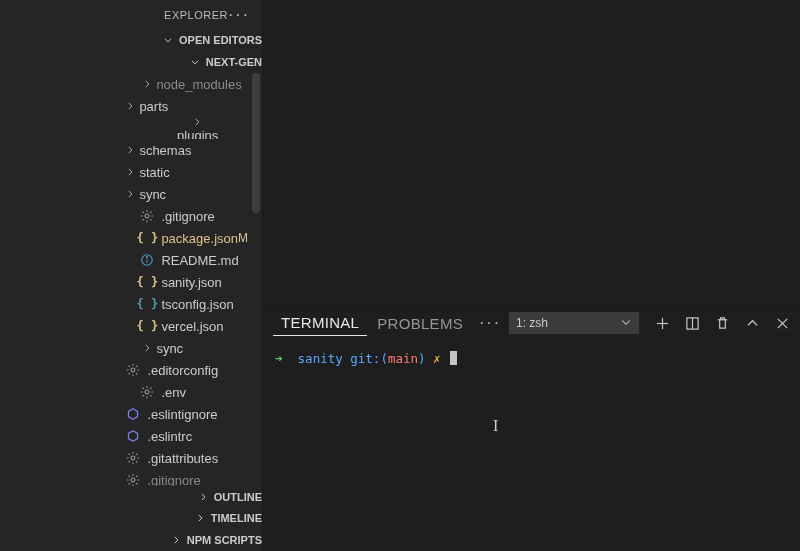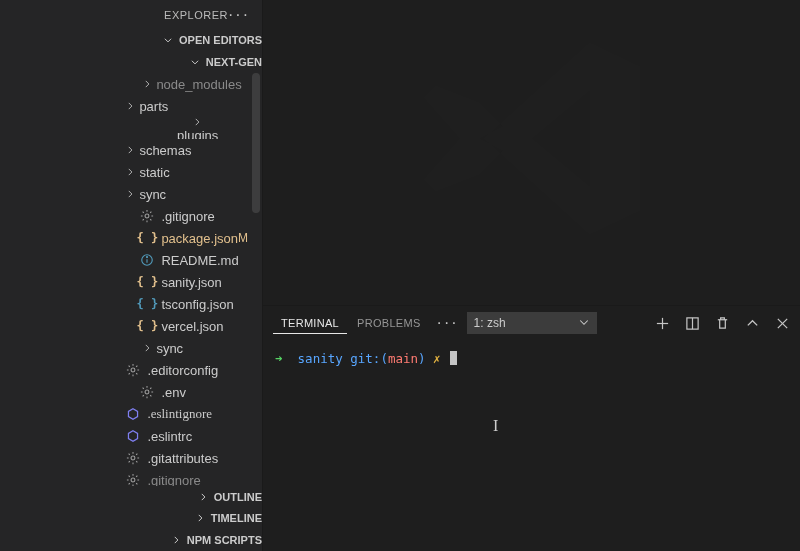--- a/index.html
+++ b/index.html
@@ -129,21 +129,21 @@
     background: #1e1e1e;
   }
   .panel-tabs {
     height: 34px;
     display: flex;
     align-items: center;
     gap: 2px;
     padding: 0 10px;
   }
   .panel-tab {
-    font-size: 11px;
+    font-size: 15px;
     padding: 4px 8px;
     color: #969696;
     cursor: pointer;
     letter-spacing: .3px;
   }
   .panel-tab.active { color: #e7e7e7; border-bottom: 1px solid #e7e7e7; }
   .panel-dots { color: #c5c5c5; font-size: 16px; padding: 0 6px; cursor:pointer; line-height:0; letter-spacing:2px;}
   .term-select {
     display: flex; align-items: center;
     height: 22px;
@@ -333,21 +333,21 @@
       <div class="tree-row" style="padding-left: 36px;">
         <span class="twisty"></span>
         <span class="file-icon icon-gear">
           <svg width="14" height="14" viewBox="0 0 16 16" fill="none" stroke="#a0a0a0" stroke-width="1.2">
             <circle cx="8" cy="8" r="2.2"></circle>
             <path d="M8 1v2M8 13v2M1 8h2M13 8h2M3 3l1.4 1.4M11.6 11.6L13 13M13 3l-1.4 1.4M4.4 11.6L3 13"></path>
           </svg>
         </span>
         <span class="label">.env</span>
       </div>
-      <div class="tree-row" style="padding-left: 22px; font-family: Liberation Serif, serif;">
+      <div class="tree-row" style="padding-left: 22px;">
         <span class="twisty"></span>
         <span class="file-icon icon-eslint">
           <svg width="14" height="14" viewBox="0 0 16 16">
             <polygon points="8,2 13.2,5 13.2,11 8,14 2.8,11 2.8,5" fill="none" stroke="#8080f2" stroke-width="1.4"></polygon>
           </svg>
         </span>
         <span class="label">.eslintignore</span>
       </div>
       <div class="tree-row" style="padding-left: 22px;">
         <span class="twisty"></span>

